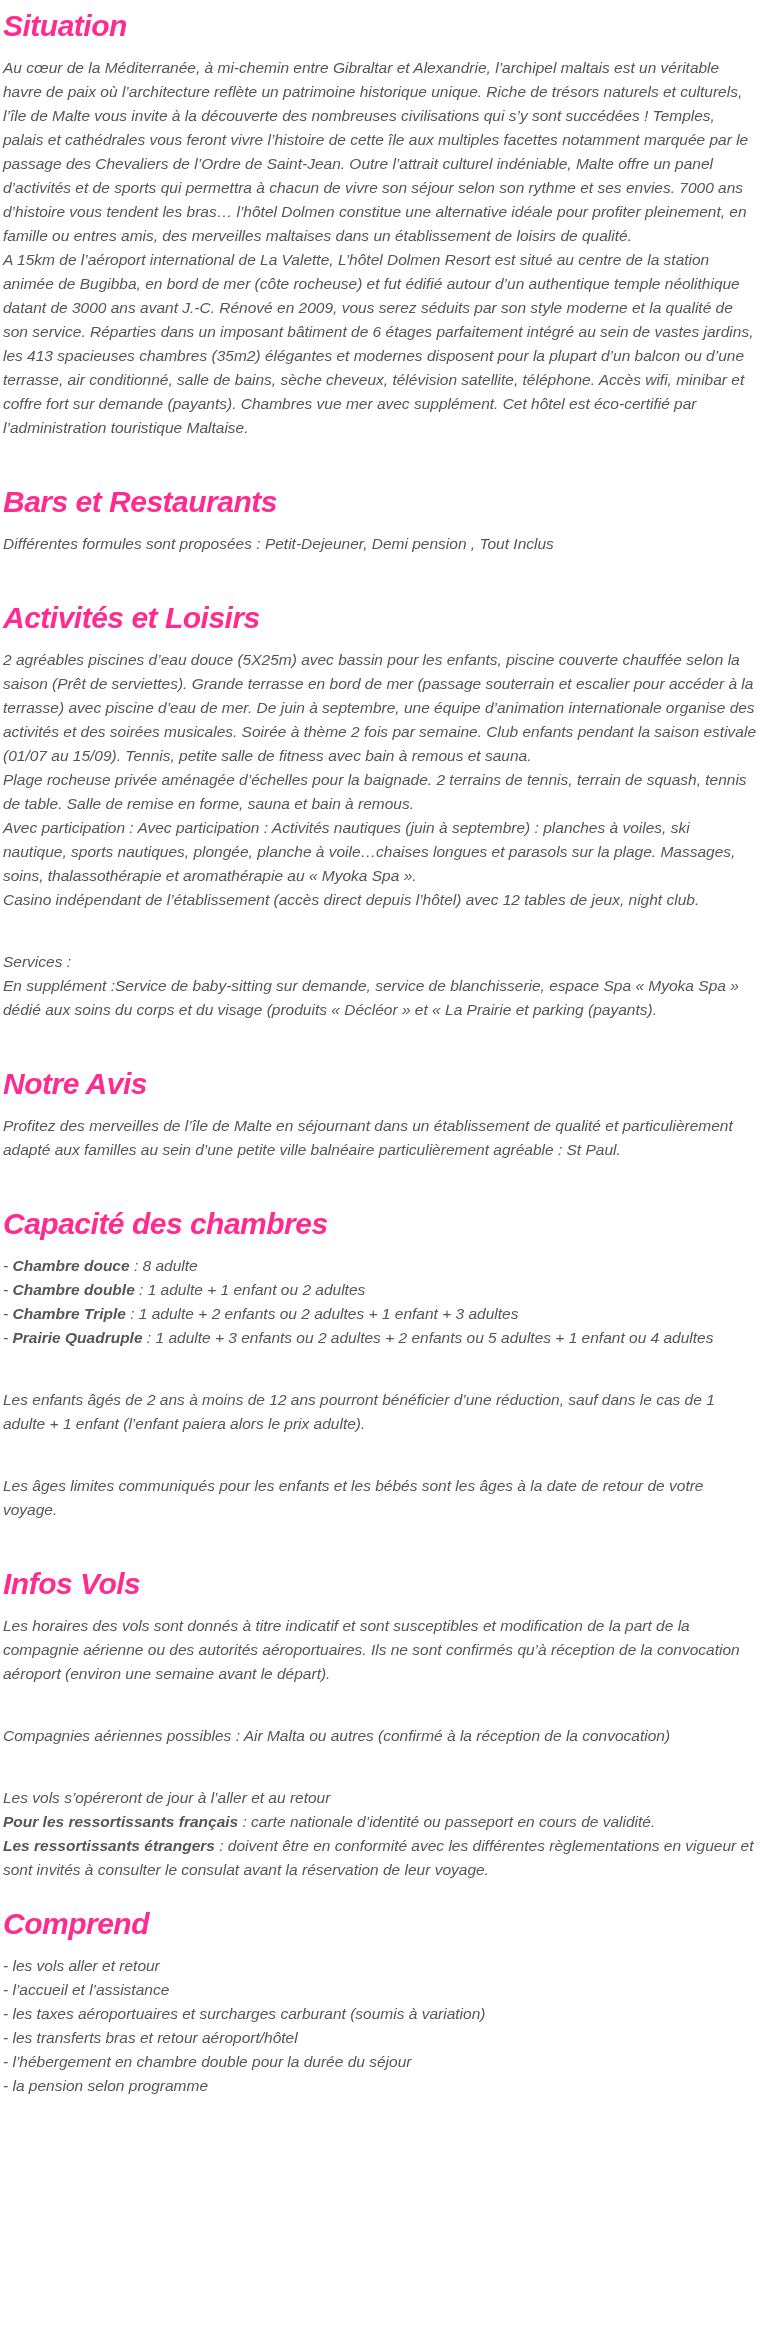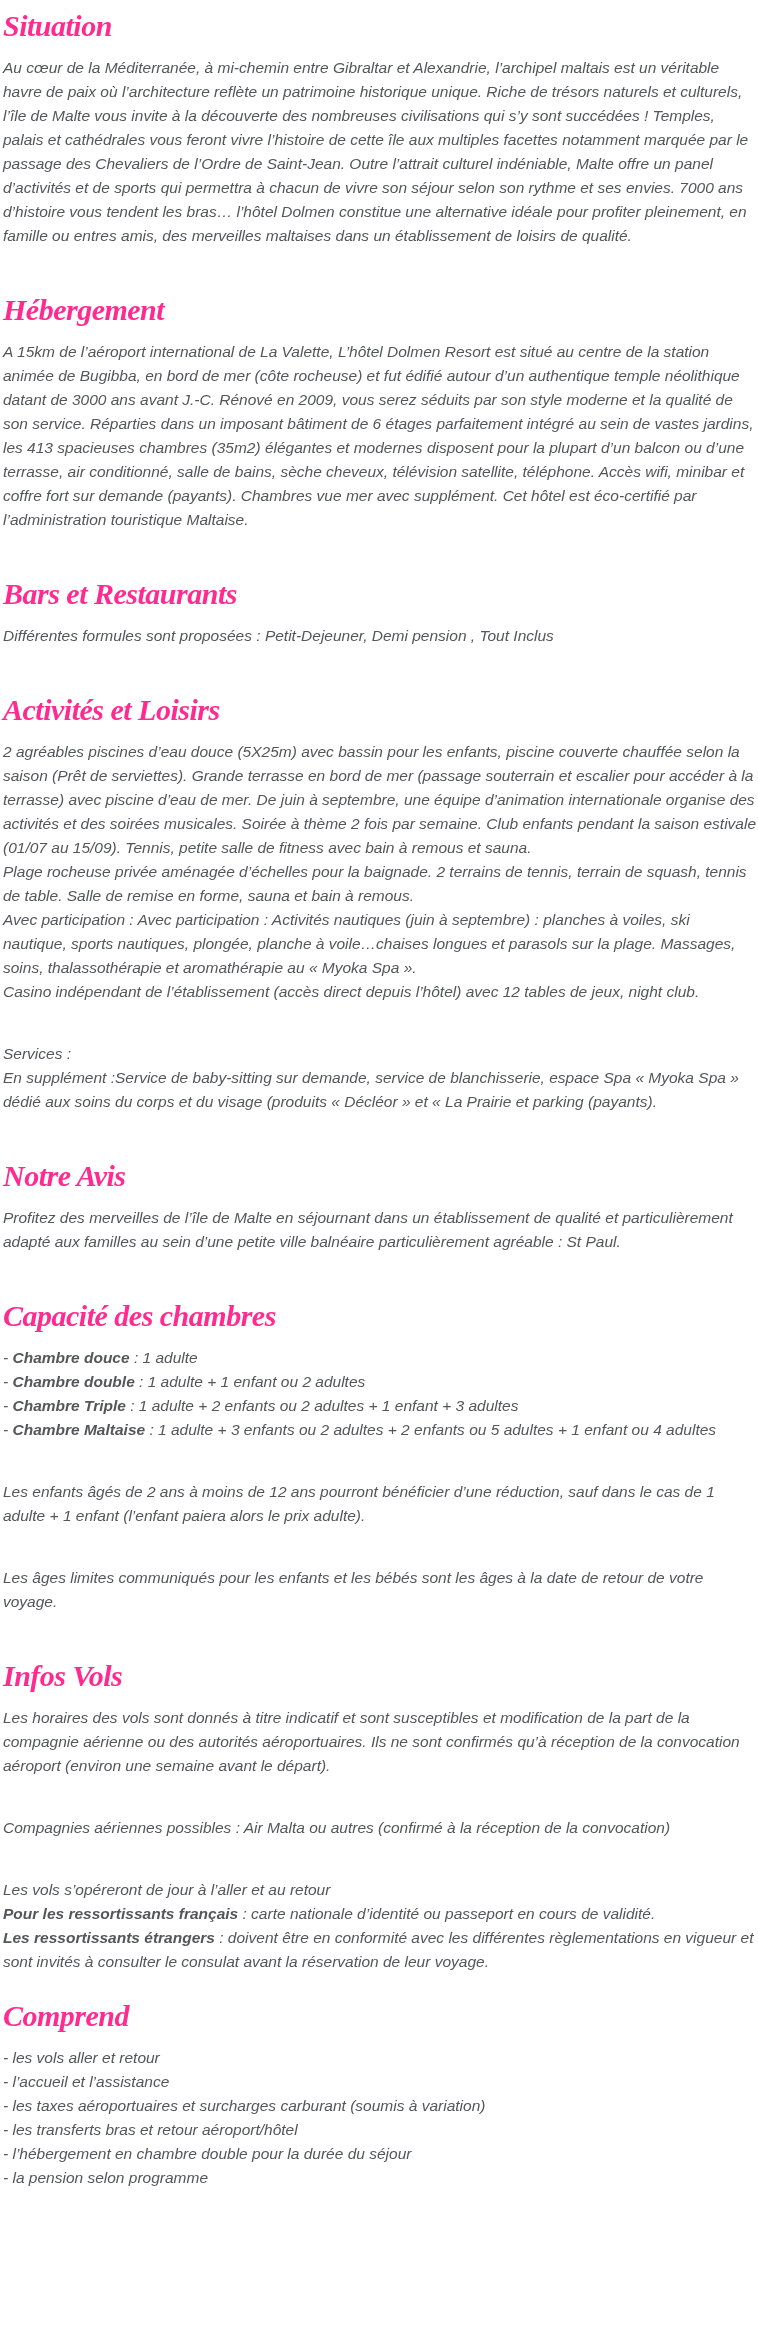--- a/index.html
+++ b/index.html
@@ -19,21 +19,20 @@
     color: #54565a;
   }
   h2.heading {
     color: #ff2b90;
     font-style: italic;
     font-weight: 700;
     font-size: 30px;
     line-height: 36px;
     letter-spacing: -0.5px;
     margin: 44px 0 12px 0;
-    font-family: Liberation Serif, serif;
   }
   section:first-child h2.heading {
     margin-top: 2px;
   }
   p.body {
     margin: 0;
     font-style: italic;
     font-size: 15.5px;
     line-height: 24px;
     font-weight: 400;
@@ -52,21 +51,20 @@
 <body>
 
 <div class="page">
 
   <section>
     <h2 class="heading">Situation</h2>
     <p class="body">Au cœur de la Méditerranée, à mi-chemin entre Gibraltar et Alexandrie, l’archipel maltais est un véritable havre de paix où l’architecture reflète un patrimoine historique unique. Riche de trésors naturels et culturels, l’île de Malte vous invite à la découverte des nombreuses civilisations qui s’y sont succédées ! Temples, palais et cathédrales vous feront vivre l’histoire de cette île aux multiples facettes notamment marquée par le passage des Chevaliers de l’Ordre de Saint-Jean. Outre l’attrait culturel indéniable, Malte offre un panel d’activités et de sports qui permettra à chacun de vivre son séjour selon son rythme et ses envies. 7000 ans d’histoire vous tendent les bras… l’hôtel Dolmen constitue une alternative idéale pour profiter pleinement, en famille ou entres amis, des merveilles maltaises dans un établissement de loisirs de qualité.</p>
   </section>
 
   <section>
-    <h2 class="heading">Hébergement</h2>
     <p class="body">A 15km de l’aéroport international de La Valette, L’hôtel Dolmen Resort est situé au centre de la station animée de Bugibba, en bord de mer (côte rocheuse) et fut édifié autour d’un authentique temple néolithique datant de 3000 ans avant J.-C. Rénové en 2009, vous serez séduits par son style moderne et la qualité de son service. Réparties dans un imposant bâtiment de 6 étages parfaitement intégré au sein de vastes jardins, les 413 spacieuses chambres (35m2) élégantes et modernes disposent pour la plupart d’un balcon ou d’une terrasse, air conditionné, salle de bains, sèche cheveux, télévision satellite, téléphone. Accès wifi, minibar et coffre fort sur demande (payants). Chambres vue mer avec supplément. Cet hôtel est éco-certifié par l’administration touristique Maltaise.</p>
   </section>
 
   <section>
     <h2 class="heading">Bars et Restaurants</h2>
     <p class="body">Différentes formules sont proposées : Petit-Dejeuner, Demi pension , Tout Inclus</p>
   </section>
 
   <section>
     <h2 class="heading">Activités et Loisirs</h2>
@@ -79,24 +77,24 @@
     <p class="body">En supplément :Service de baby-sitting sur demande, service de blanchisserie, espace Spa « Myoka Spa » dédié aux soins du corps et du visage (produits « Décléor » et « La Prairie et parking (payants).</p>
   </section>
 
   <section>
     <h2 class="heading">Notre Avis</h2>
     <p class="body">Profitez des merveilles de l’île de Malte en séjournant dans un établissement de qualité et particulièrement adapté aux familles au sein d’une petite ville balnéaire particulièrement agréable : St Paul.</p>
   </section>
 
   <section>
     <h2 class="heading">Capacité des chambres</h2>
-    <p class="body"><span>- </span><strong>Chambre douce</strong><span> : 1 adulte</span></p>
+    <p class="body"><span>- </span><strong>Chambre douce</strong><span> : 8 adulte</span></p>
     <p class="body"><span>- </span><strong>Chambre double</strong><span> : 1 adulte + 1 enfant ou 2 adultes</span></p>
     <p class="body"><span>- </span><strong>Chambre Triple</strong><span> : 1 adulte + 2 enfants ou 2 adultes + 1 enfant + 3 adultes</span></p>
-    <p class="body"><span>- </span><strong>Chambre Maltaise</strong><span> : 1 adulte + 3 enfants ou 2 adultes + 2 enfants ou 5 adultes + 1 enfant ou 4 adultes</span></p>
+    <p class="body"><span>- </span><strong>Prairie Quadruple</strong><span> : 1 adulte + 3 enfants ou 2 adultes + 2 enfants ou 5 adultes + 1 enfant ou 4 adultes</span></p>
     <div class="gap"></div>
     <p class="body">Les enfants âgés de 2 ans à moins de 12 ans pourront bénéficier d’une réduction, sauf dans le cas de 1 adulte + 1 enfant (l’enfant paiera alors le prix adulte).</p>
     <div class="gap"></div>
     <p class="body">Les âges limites communiqués pour les enfants et les bébés sont les âges à la date de retour de votre voyage.</p>
   </section>
 
   <section>
     <h2 class="heading">Infos Vols</h2>
     <p class="body">Les horaires des vols sont donnés à titre indicatif et sont susceptibles et modification de la part de la compagnie aérienne ou des autorités aéroportuaires. Ils ne sont confirmés qu’à réception de la convocation aéroport (environ une semaine avant le départ).</p>
     <div class="gap"></div>

